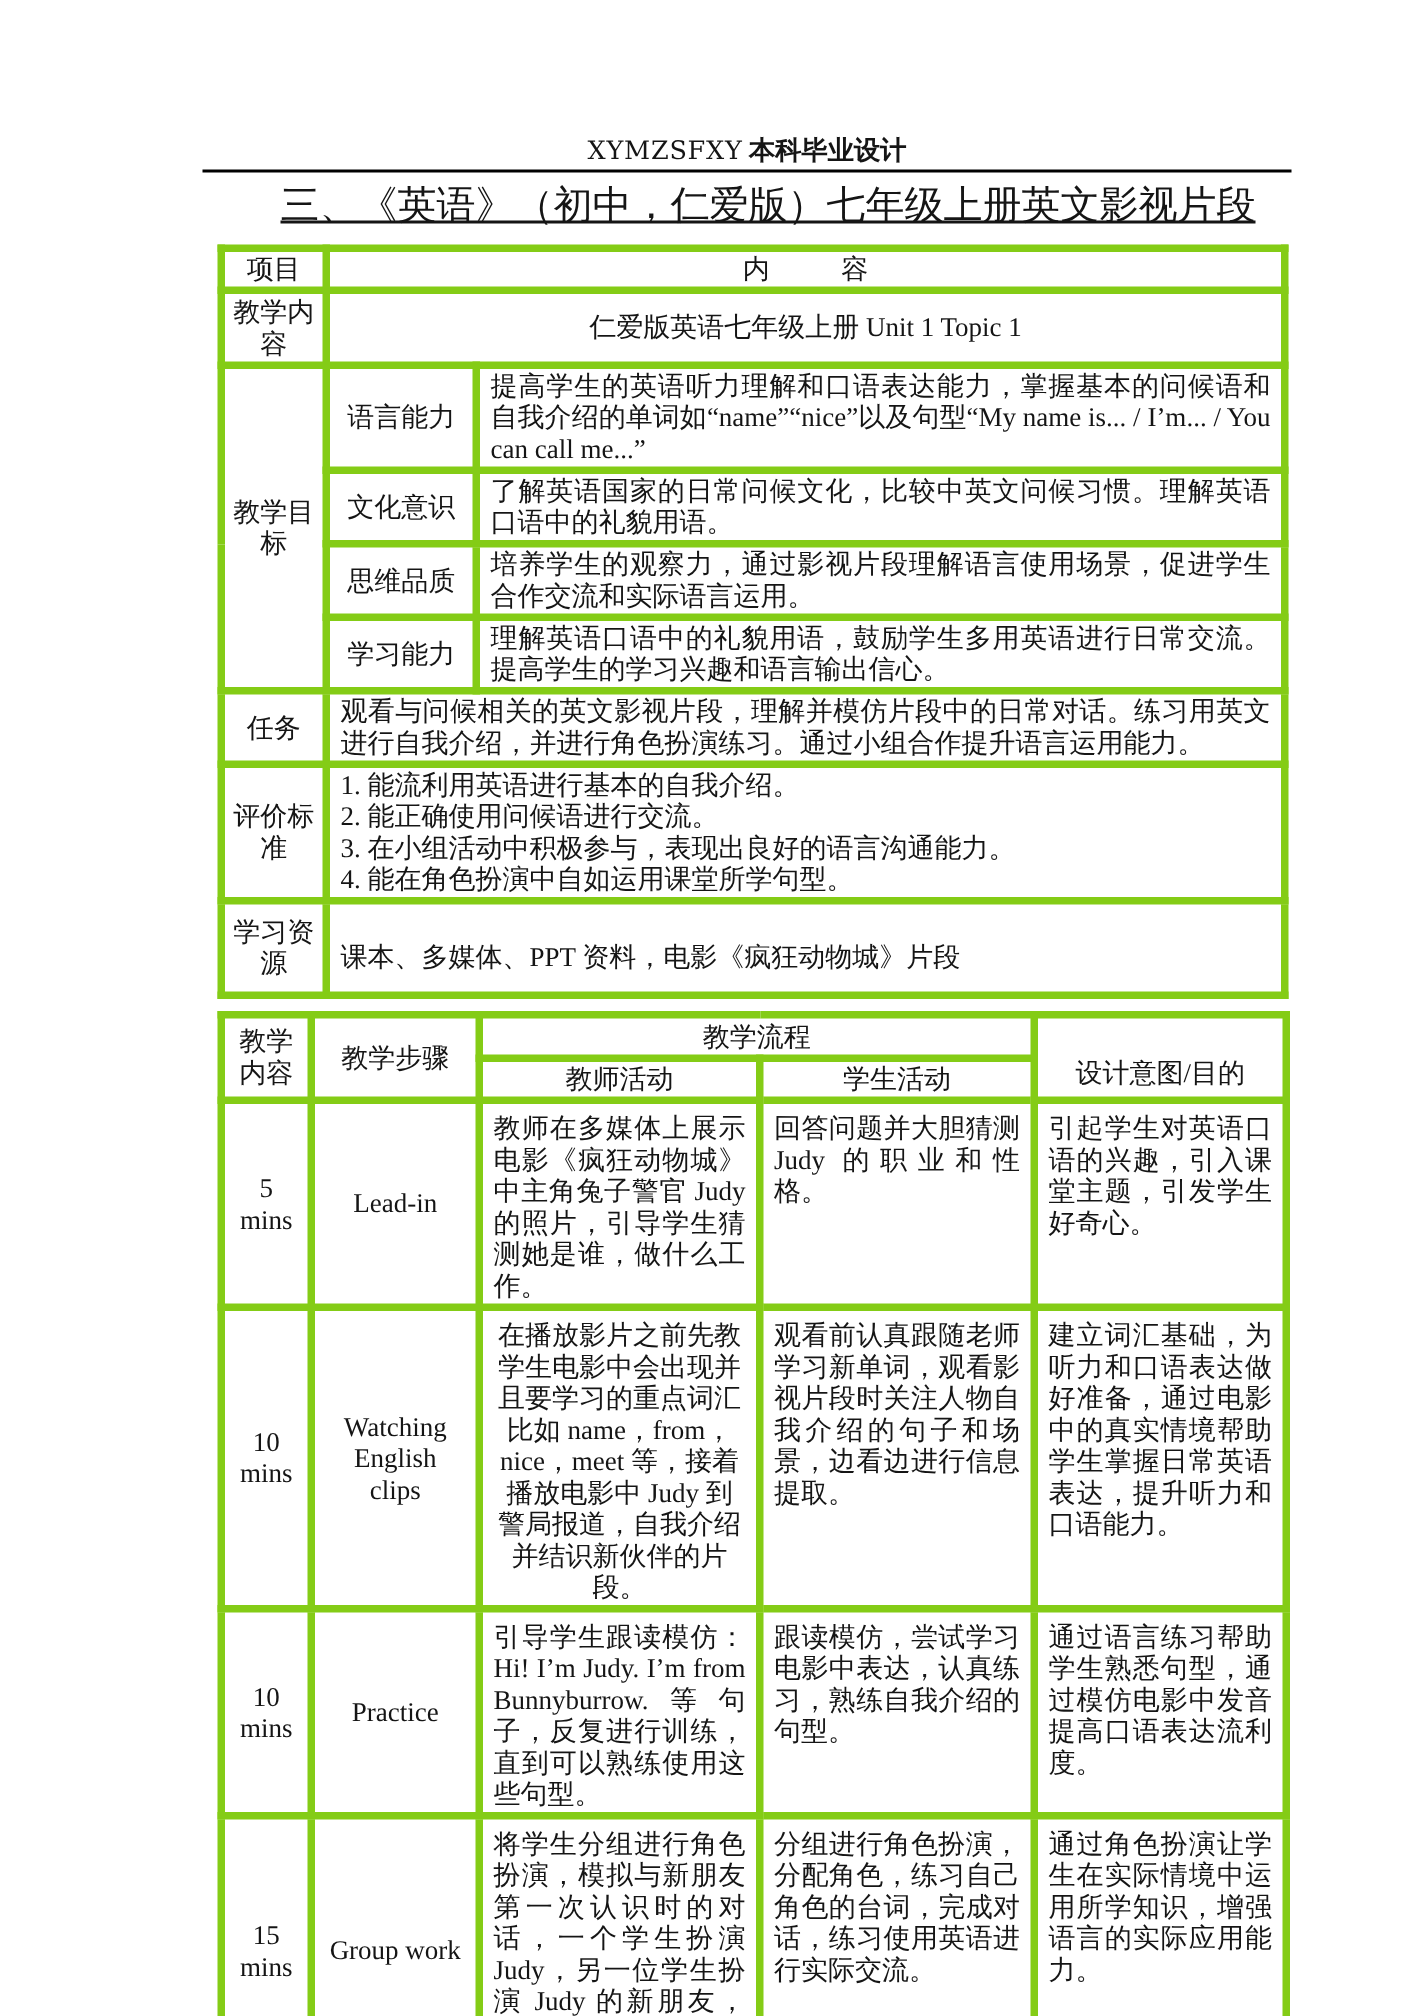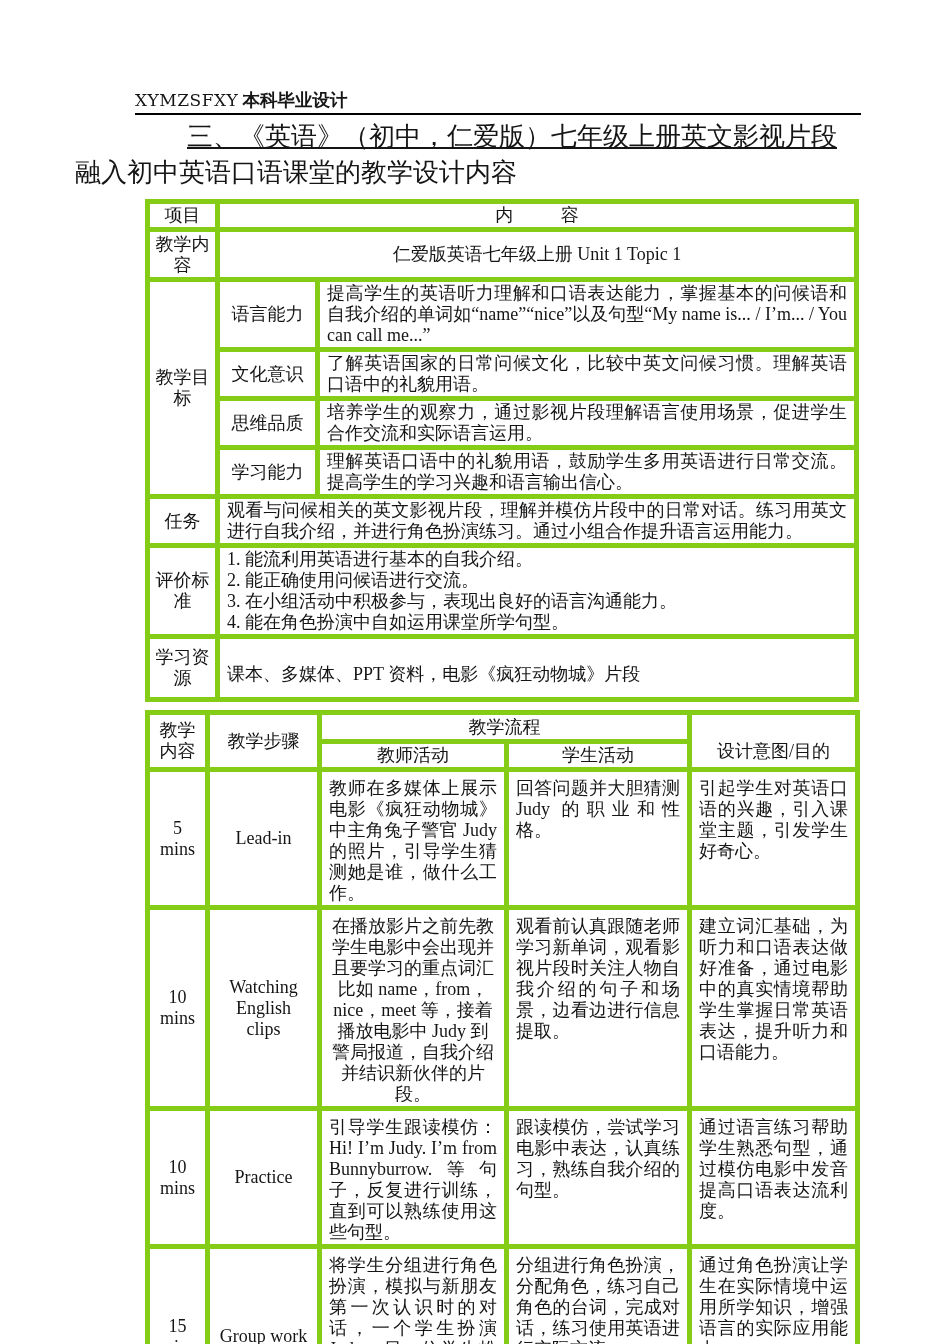--- a/index.html
+++ b/index.html
@@ -3,21 +3,21 @@
 <meta charset="utf-8">
 <style>
   html,body{margin:0;padding:0;}
   body{
     width:950px;height:1344px;background:#ffffff;color:#151515;
     font-family:"Liberation Serif","DejaVu Serif",serif;
     position:relative;overflow:hidden;
   }
   
   .hdr{
-    margin:90px 89px 0 135px;text-align:left;
+    margin:90px 89px 0 135px;text-align:center;
     border-bottom:2px solid #000;padding-bottom:2px;
     font-size:17px;line-height:20px;white-space:nowrap;
   }
   .hdr .code{font-family:"DejaVu Serif","Liberation Serif",serif;letter-spacing:.5px;}
   .hdr .doc{font-weight:bold;font-size:17.5px;}
   
   .heading{margin-left:75px;margin-right:15px;font-size:26px;line-height:36px;font-weight:400;}
   .h1{margin-top:4px;}
   .h2{margin-top:8px;}
   .heading .ln{white-space:nowrap;overflow:hidden;}
@@ -50,21 +50,20 @@
 <body>
 
 <div class="hdr">
   <span class="code">XYMZSFXY</span>
   <span> </span>
   <span class="doc">本科毕业设计</span>
 </div>
 
 <div class="heading h1">
   <div class="ln indent">三、《英语》（初中，仁爱版）七年级上册英文影视片段</div>
-  <div class="ln">融入初中英语口语课堂的教学设计内容</div>
 </div>
 
 <div class="heading h2">
 </div>
 
 <table id="t1">
   <colgroup>
       <col style="width:70px">
       <col style="width:100px">
       <col style="width:539px">

